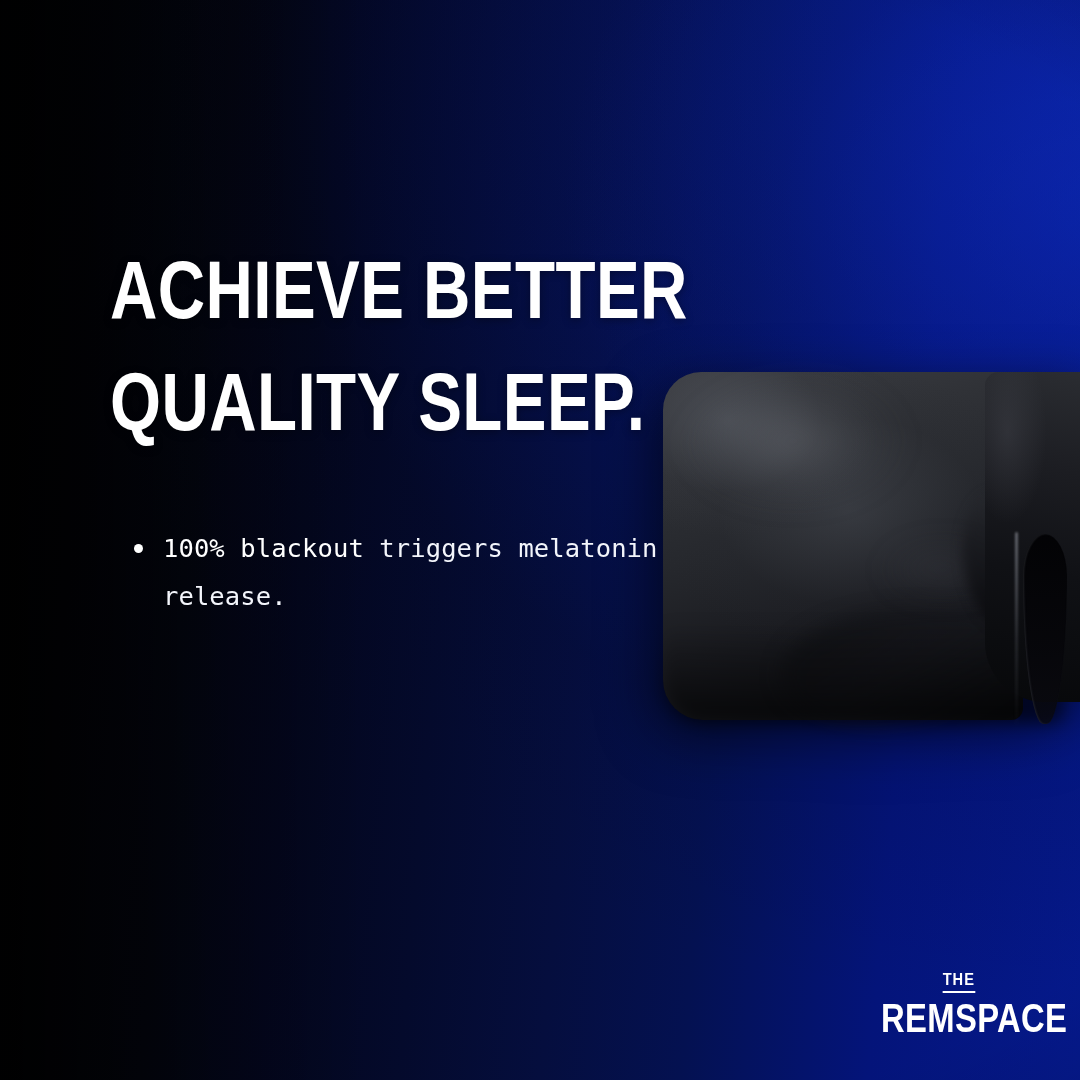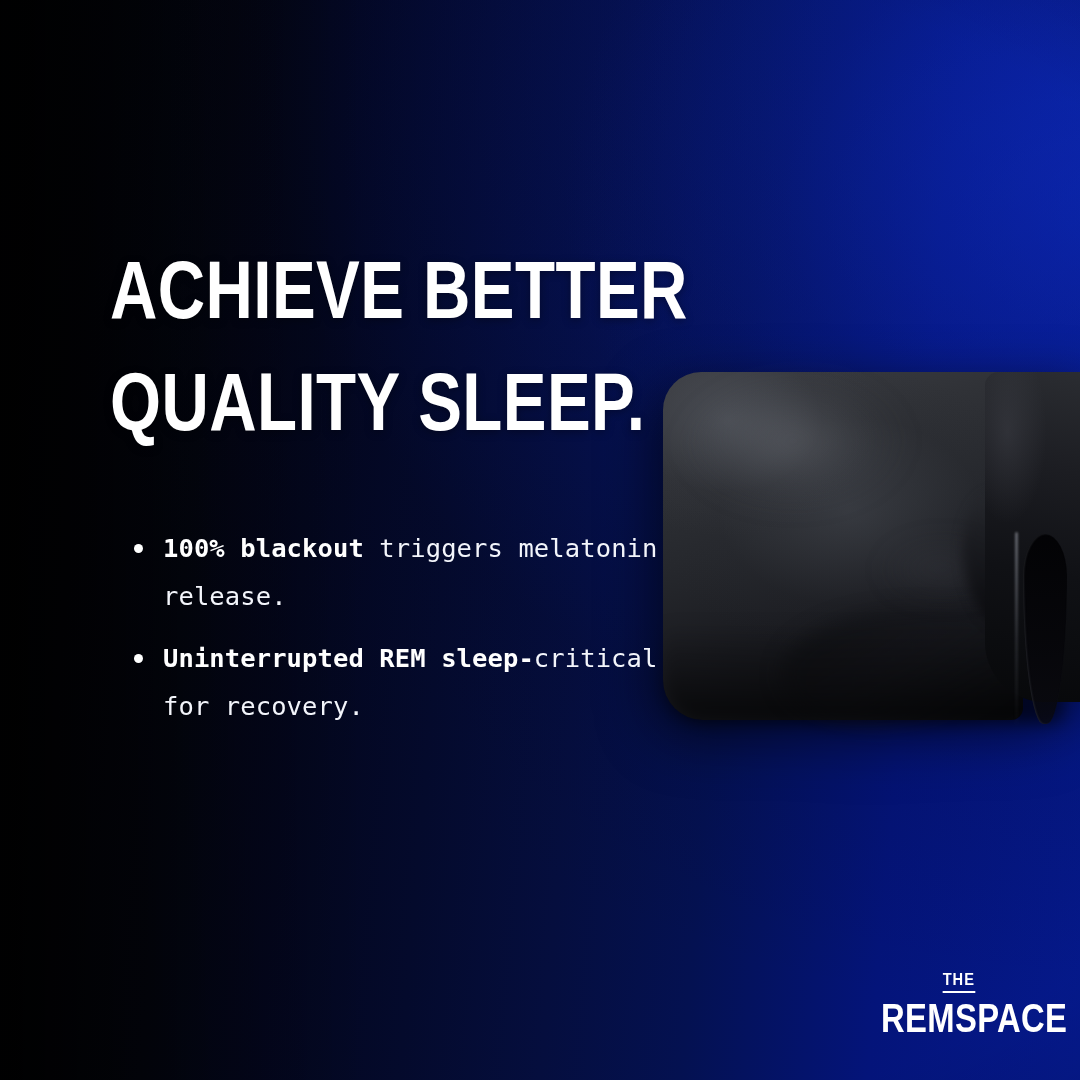--- a/index.html
+++ b/index.html
@@ -103,21 +103,21 @@
   }
   .bullet-item:last-child { margin-bottom:0; }
   .bullet-dot {
     position:absolute;
     left:16px; top:20px;
     width:9px; height:9px;
     border-radius:50%;
     background:#ffffff;
   }
   .bullet-item b {
-    font-weight:700;
+    font-weight:400;
     color:#ffffff;
   }
   .bullet-item .rest { font-weight:400; }
 
   
   .product {
     position:absolute;
     left:663px; top:372px;
     width:432px; height:350px;
     z-index:4;
@@ -293,24 +293,20 @@
   <div class="headline">
     <span class="headline-line">ACHIEVE BETTER</span>
     <span class="headline-line">QUALITY SLEEP.</span>
   </div>
 
   <ul class="bullets">
     <li class="bullet-item">
       <span class="bullet-dot"></span>
       <b>100% blackout</b><span class="rest"> triggers melatonin release.</span>
     </li>
-    <li class="bullet-item">
-      <span class="bullet-dot"></span>
-      <b>Uninterrupted REM sleep-</b><span class="rest">critical for recovery.</span>
-    </li>
   </ul>
 
   <div class="logo">
     <span class="logo-the">THE</span>
     <span class="logo-word">REMSPACE</span>
   </div>
 
   <div class="vignette-corners"></div>
 </div>
 

